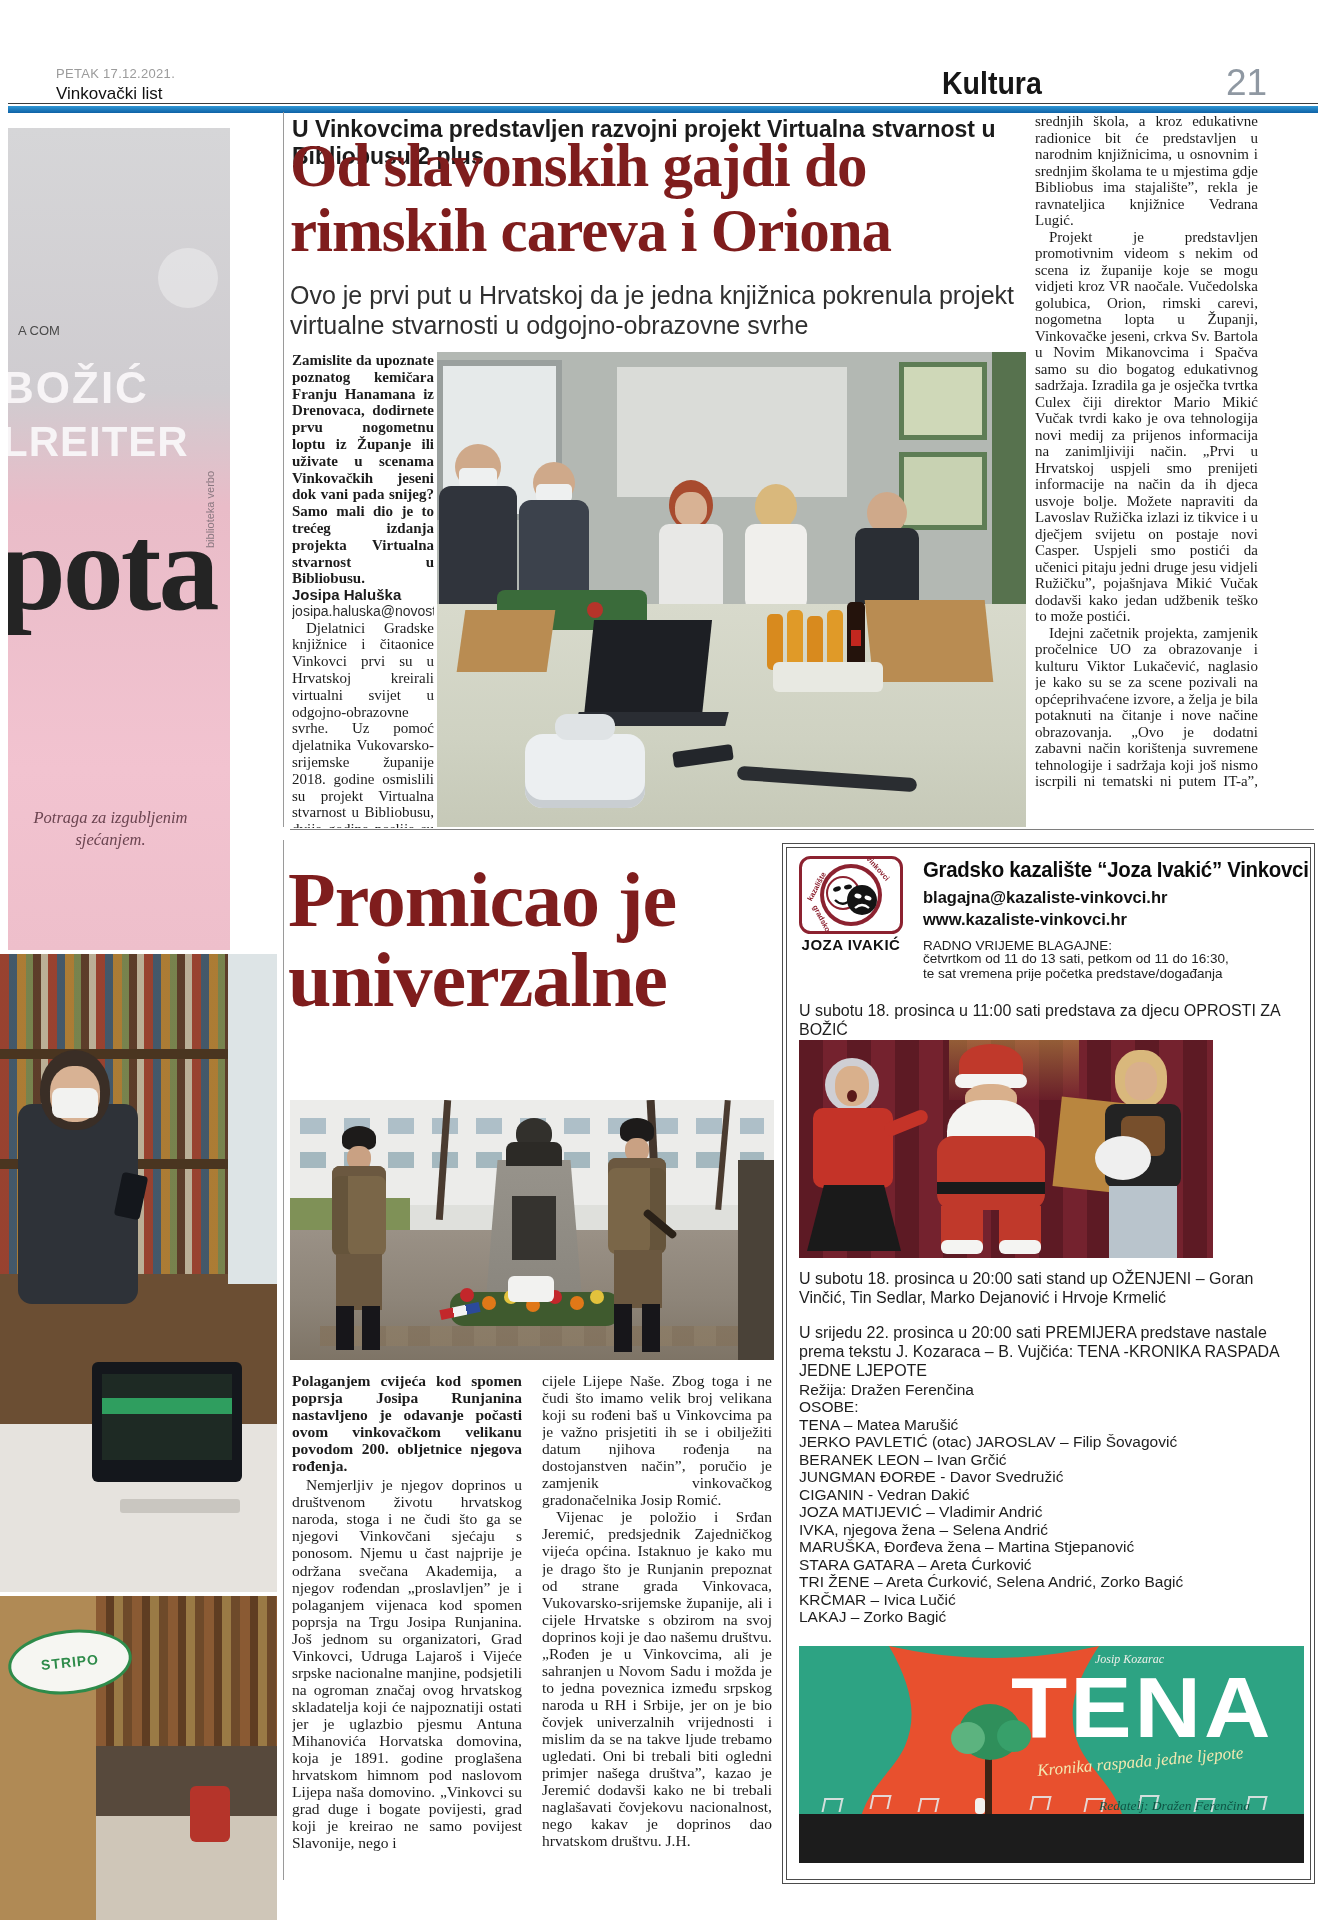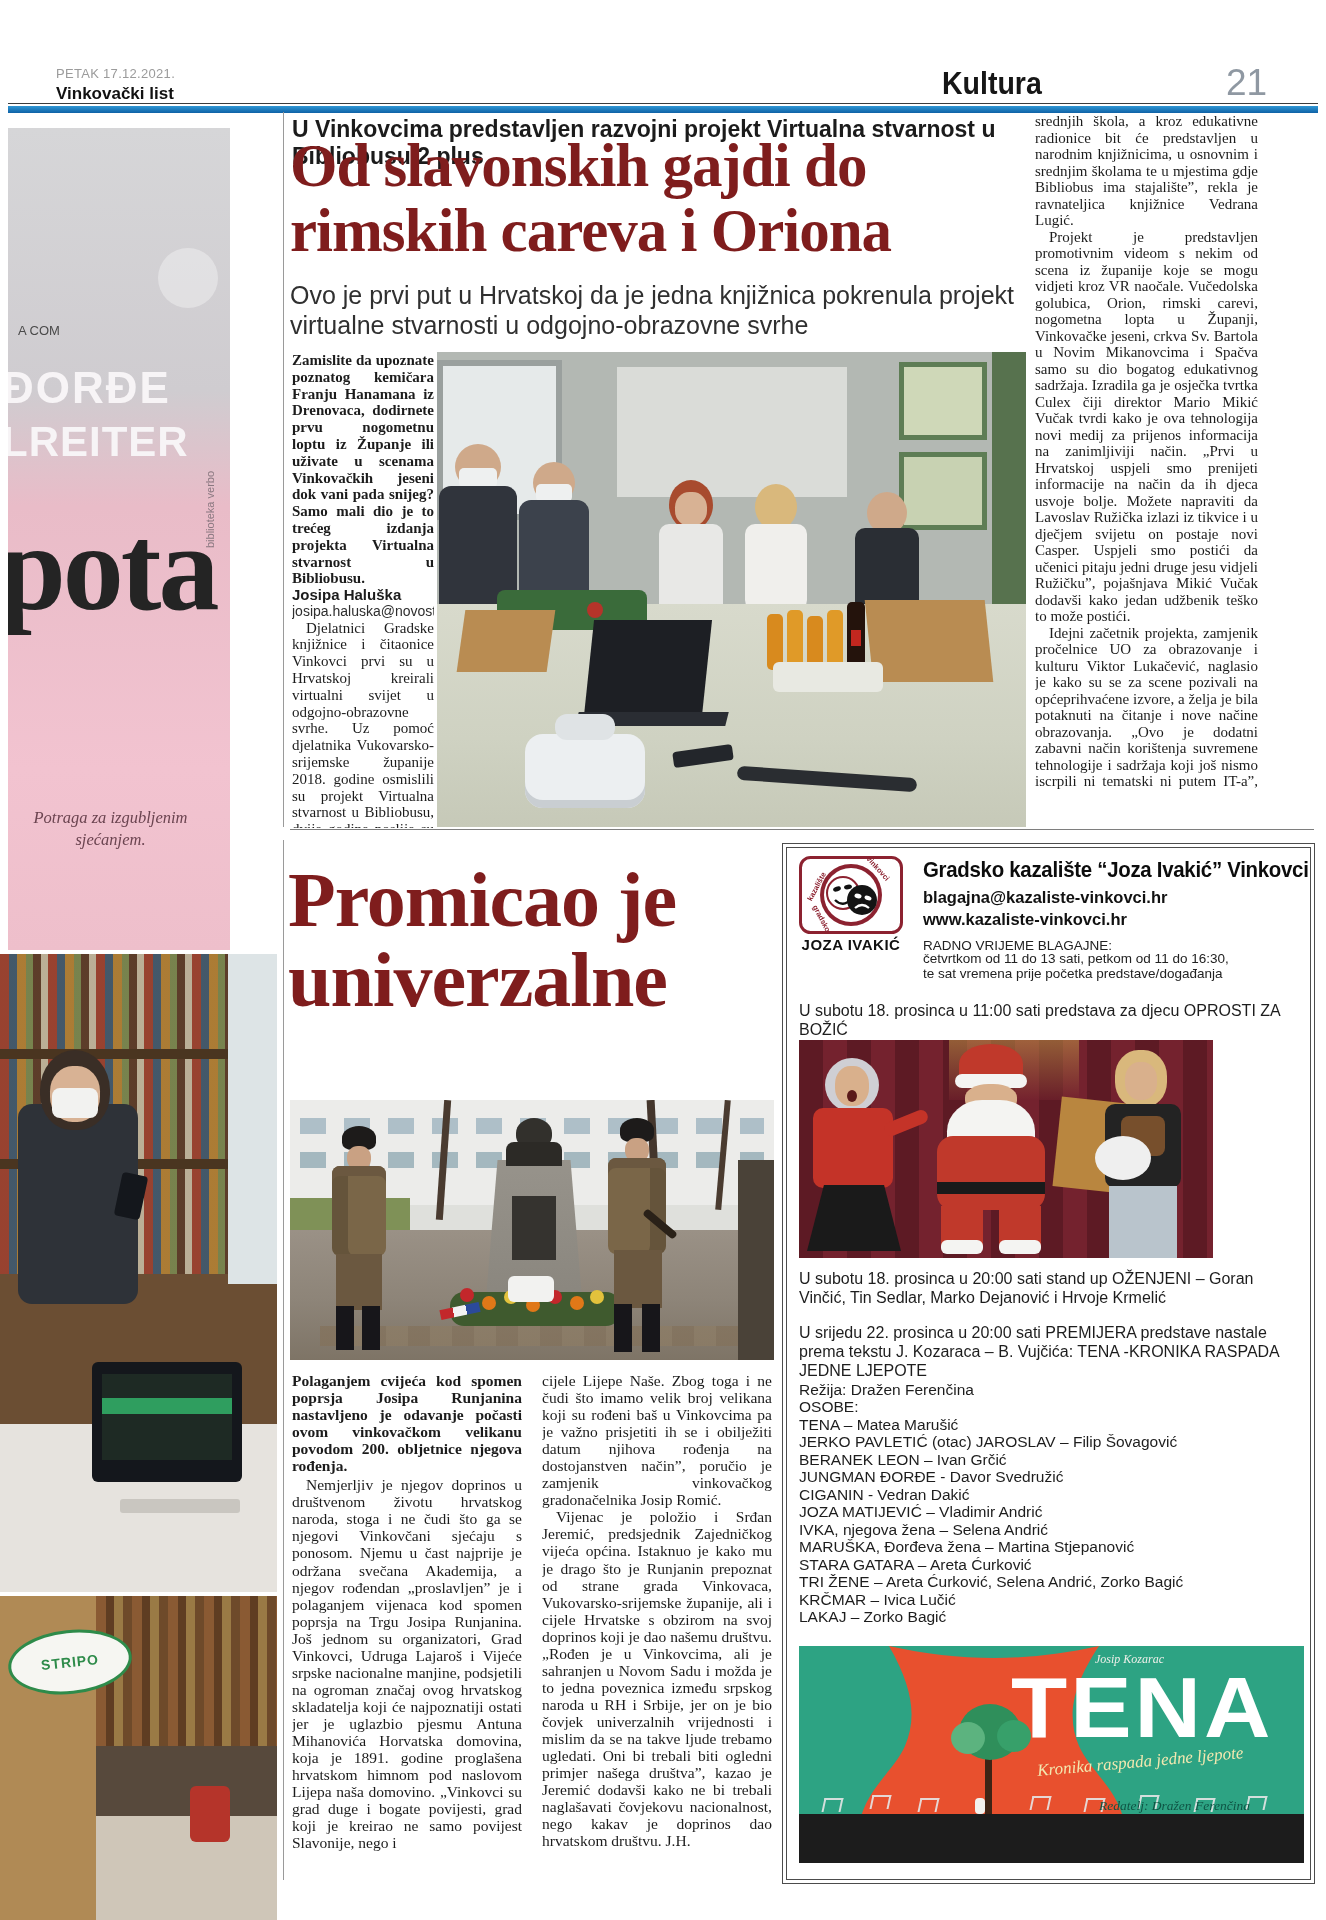--- a/index.html
+++ b/index.html
@@ -4,21 +4,21 @@
 <style>
   html,body{margin:0;padding:0;background:#e9e9e9;}
   .page{position:relative;width:1326px;height:1920px;background:#ffffff;overflow:hidden;
         font-family:"Liberation Sans",sans-serif;color:#1c1c1c;}
   .abs{position:absolute;}
   .serif{font-family:"Liberation Serif","DejaVu Serif",serif;}
   .jt{text-align:justify;}
 
   
   #hdr-date{left:56px;top:66px;font-size:13px;color:#9b9b9b;letter-spacing:.3px;}
-  #hdr-pub{left:56px;top:84px;font-size:17px;font-weight:700;color:#111;}
+  #hdr-pub{left:56px;top:84px;font-size:17px;font-weight:400;color:#111;}
   #hdr-section{left:942px;top:66px;font-size:31px;font-weight:600;color:#161616;transform:scaleX(.92);transform-origin:left;}
   #hdr-page{left:1226px;top:62px;font-size:37px;font-weight:300;color:#8f98a2;}
   #hdr-thinline{left:8px;top:103px;width:1310px;height:1px;background:#3c3c3c;}
   #hdr-blueline{left:8px;top:106px;width:1310px;height:7px;background:linear-gradient(180deg,#2f96d4 0%,#0f62a6 100%);}
 
   
   .vrule{width:1px;background:#9a9a9a;}
   .hrule{height:1px;background:#7e7e7e;}
 
   
@@ -62,21 +62,21 @@
 
   <div class="abs" id="hdr-date">PETAK 17.12.2021.</div>
   <div class="abs" id="hdr-pub">Vinkovački list</div>
   <div class="abs" id="hdr-section">Kultura</div>
   <div class="abs" id="hdr-page">21</div>
   <div class="abs" id="hdr-thinline"></div>
   <div class="abs" id="hdr-blueline"></div>
 
   <div class="abs photo" style="left:8px;top:128px;width:222px;height:822px;background:linear-gradient(180deg,#d6d6d8 0%,#cfccd0 32%,#e9bcc8 46%,#f2c3d0 78%,#eebfcb 100%);">
     <div class="pp" style="left:10px;top:195px;font-size:13px;color:#4a4a4a;">A COM</div>
-    <div class="pp" style="left:-6px;top:235px;font-size:44px;font-weight:700;color:#f7f4f6;letter-spacing:2px;">ĐORĐE</div>
+    <div class="pp" style="left:-6px;top:235px;font-size:44px;font-weight:700;color:#f7f4f6;letter-spacing:2px;">BOŽIĆ</div>
     <div class="pp" style="left:-6px;top:290px;font-size:42px;font-weight:700;color:#f7f4f6;letter-spacing:1px;">LREITER</div>
     <div class="pp serif" style="left:-10px;top:370px;font-size:122px;font-weight:600;color:#242424;letter-spacing:-3px;">pota</div>
     <div class="pp serif" style="left:0;top:680px;width:205px;text-align:center;font-style:italic;font-size:16.5px;color:#6b4450;">Potraga za izgubljenim</div>
     <div class="pp serif" style="left:0;top:702px;width:205px;text-align:center;font-style:italic;font-size:16.5px;color:#6b4450;">sjećanjem.</div>
     <div class="pp" style="left:196px;top:420px;font-size:11px;color:#8a7880;transform:rotate(-90deg);transform-origin:left top;white-space:nowrap;">biblioteka verbo</div>
     <div class="pp" style="left:150px;top:120px;width:60px;height:60px;border-radius:50%;background:rgba(255,255,255,.35);"></div>
   </div>
 
   <div class="abs photo" style="left:0;top:954px;width:277px;height:638px;background:#6b4e33;">
     <div class="pp" style="left:0;top:0;width:277px;height:320px;background:repeating-linear-gradient(90deg,#a0402f 0 9px,#3d5a73 9px 17px,#b78435 17px 26px,#7a8c52 26px 33px,#5a3a28 33px 41px,#c9c0a8 41px 48px);opacity:.85;"></div>

